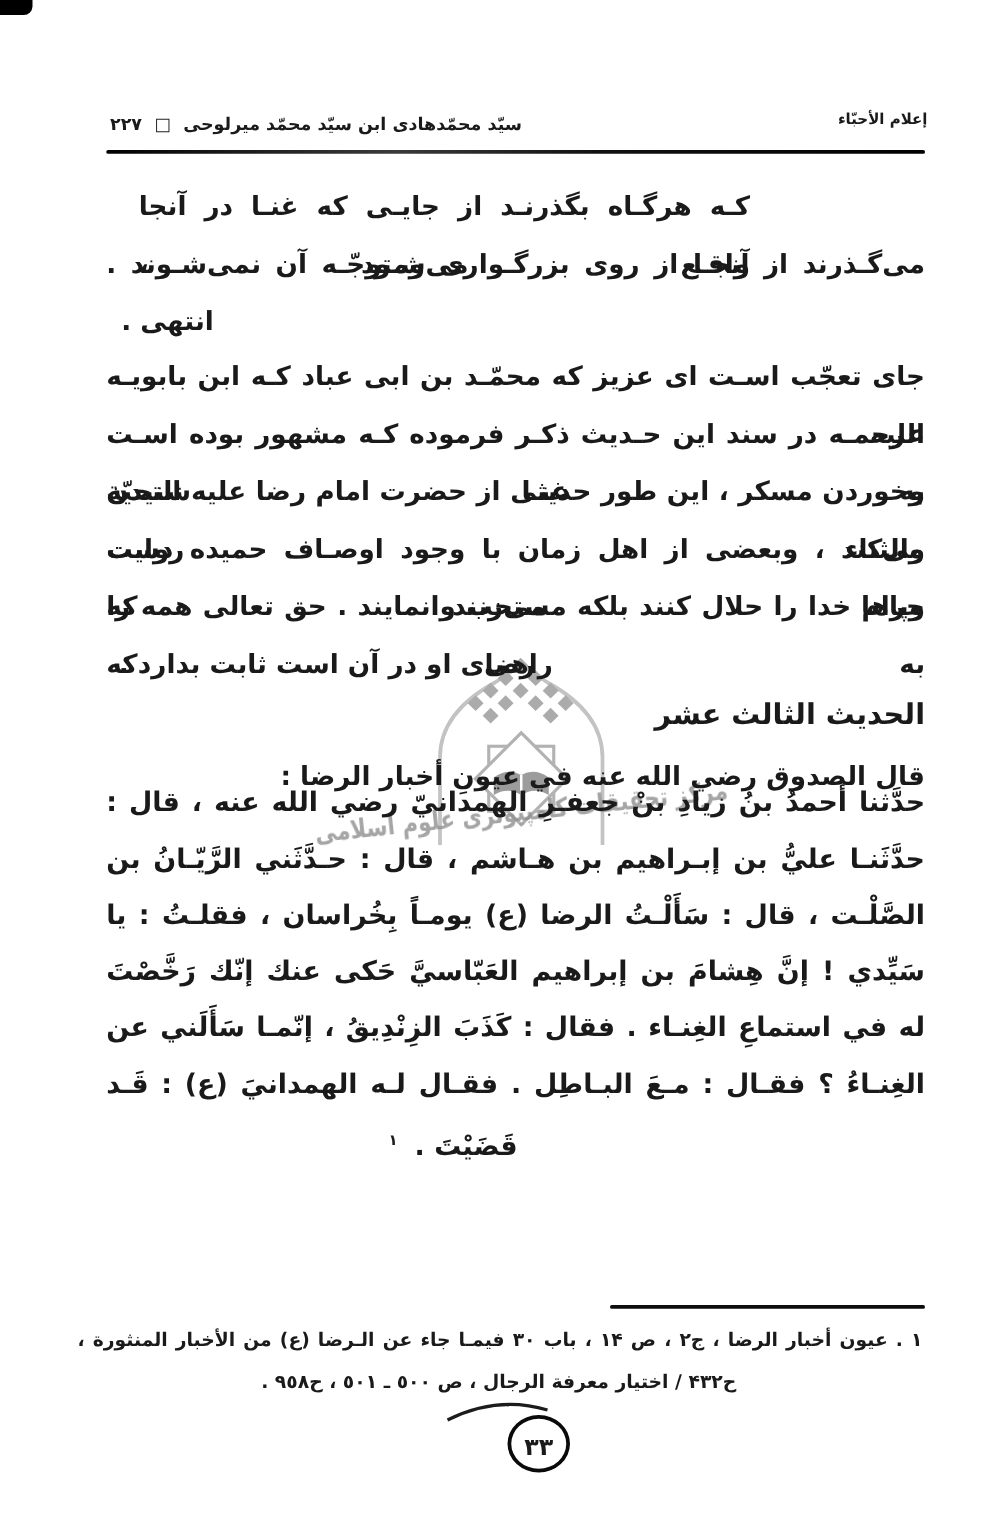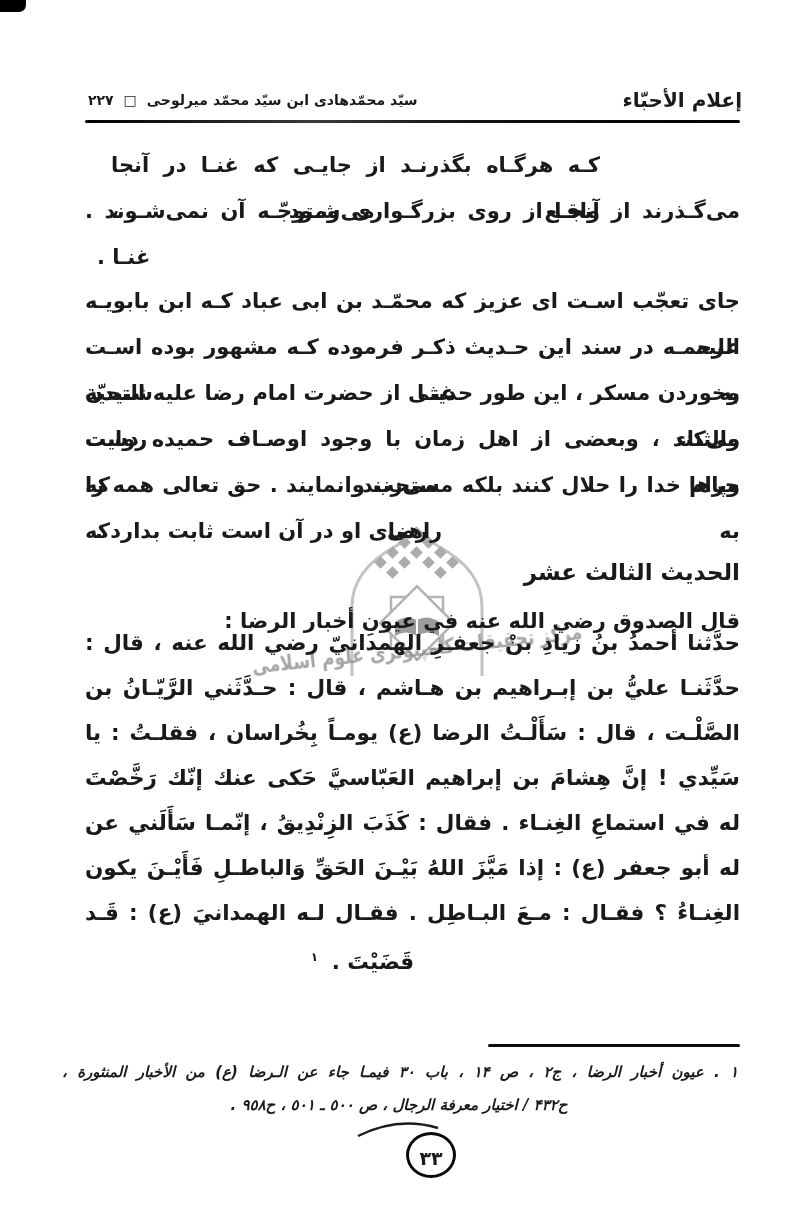--- a/index.html
+++ b/index.html
@@ -2,21 +2,21 @@
 <html lang="ar" dir="rtl"><head>
 <meta charset="utf-8">
 <style>
   html,body{margin:0;padding:0;}
   body{
     width:797px;height:1231px;background:#ffffff;position:relative;overflow:hidden;
     font-family:"DejaVu Sans",sans-serif;color:#1a1a1a;
   }
   .abs{position:absolute;}
   
-  .hdr-right{top:88px;right:55px;font-size:20px;font-weight:700;direction:rtl;z-index:2;}
+  .hdr-right{top:88px;right:55px;font-size:12px;font-weight:700;direction:rtl;z-index:2;}
   .hdr-left{top:92px;left:88px;font-size:14px;font-weight:700;direction:rtl;z-index:2;white-space:nowrap;}
   .hdr-left .sq{display:inline-block;margin:0 5px;font-weight:400;}
   .hdr-rule{top:120px;left:85px;width:655px;height:3px;border-radius:2px;
     background:linear-gradient(90deg,#000 0%,#3a3a3a 35%,#111 60%,#000 100%);z-index:2;}
   
   .col{left:85px;width:655px;direction:rtl;z-index:2;}
   .line{height:46px;line-height:46px;font-size:21px;font-weight:700;white-space:nowrap;overflow:visible;}
   .jl{white-space:normal;text-align:justify;text-align-last:justify;}
   .l-left{text-align:left;}
   .p1-first{margin-right:140px;margin-left:26px;}
@@ -90,51 +90,50 @@
 <div class="abs hdr-left">
   <span>سيّد محمّدهادى ابن سيّد محمّد ميرلوحى</span>
   <span class="sq">□</span>
   <span>٢٢٧</span>
 </div>
 <div class="abs hdr-rule"></div>
 
 <div class="abs col" style="top:142px;">
   <div class="line jl p1-first">كـه هرگـاه بگذرنـد از جايـى كه غنـا در آنجا واقـع مى‌شـود ،</div>
   <div class="line jl">مى‌گـذرند از آنجـا از روى بزرگـوارى ومتوجّـه آن نمى‌شـوند .</div>
-  <div class="line l-left p1-last">غنـا .</div>
+  <div class="line l-left p1-last">انتهى .</div>
 </div>
 
 <div class="abs col" style="top:278px;">
   <div class="line jl">جاى تعجّب اسـت اى عزيز كه محمّـد بن ابى عباد كـه ابن بابويـه عليه</div>
   <div class="line jl">الرحمـه در سند اين حـديث ذكـر فرموده كـه مشهور بوده اسـت به غنـا شنيدن</div>
   <div class="line jl">وخوردن مسكر ، اين طور حديثى از حضرت امام رضا عليه التحيّة والثناء روايت</div>
   <div class="line jl">مى‌كند ، وبعضى از اهل زمان با وجود اوصـاف حميده دست وپاها مى‌زنند كه</div>
   <div class="line jl">حرام خدا را حلال كنند بلكه مستحب وانمايند . حق تعالى همه را به راهى كه</div>
   <div class="line l-left p2-last">رضاى او در آن است ثابت بدارد .</div>
 </div>
 
 <div class="abs col sec-heading">الحديث الثالث عشر</div>
 <div class="abs col sec-intro">قال الصدوق رضي الله عنه في عيونِ أخبار الرضا :</div>
 
 <div class="abs col hadith" style="top:620px;">
   <div class="line jl">حدَّثنا أحمدُ بنُ زيادِ بنْ جعفـرِ الهمدانيّ رضي الله عنه ، قال :</div>
   <div class="line jl">حدَّثَنـا عليُّ بن إبـراهيم بن هـاشم ، قال : حـدَّثَني الرَّيّـانُ بن</div>
   <div class="line jl">الصَّلْـت ، قال : سَأَلْـتُ الرضا (ع) يومـاً بِخُراسان ، فقلـتُ : يا</div>
   <div class="line jl">سَيِّدي ! إنَّ هِشامَ بن إبراهيم العَبّاسيَّ حَكى عنك إنّك رَخَّصْتَ</div>
   <div class="line jl">له في استماعِ الغِنـاء . فقال : كَذَبَ الزِنْدِيقُ ، إنّمـا سَأَلَني عن</div>
-  <div class="line jl">له أبو جعفر (ع) : إذا مَيَّزَ اللهُ بَيْـنَ الحَقِّ وَالباطـلِ فَأَيْـنَ يكون</div>
   <div class="line jl">الغِنـاءُ ؟ فقـال : مـعَ البـاطِل . فقـال لـه الهمدانيَ (ع) : قَـد</div>
   <div class="line h-last">
     <span>قَضَيْتَ .</span>
     <span class="fn-sup">١</span>
   </div>
 </div>
 
 <div class="abs fn-rule"></div>
-<div class="abs fn" style="top:1056px;font-style:italic;">
+<div class="abs fn" style="top:1056px;">
   <div class="fline f1">١ . عيون أخبار الرضا ، ج٢ ، ص ١۴ ، باب ٣٠ فيمـا جاء عن الـرضا (ع) من الأخبار المنثورة ،</div>
   <div class="fline f2">ح۴٣٢ / اختيار معرفة الرجال ، ص ٥٠٠ ـ ٥٠١ ، ح٩٥٨ .</div>
 </div>
 
 <svg class="abs arc" width="84" height="26">
   <path d="M2,22 Q42,2 82,14" fill="none" stroke="#1c1c1c" stroke-width="2.5"></path>
 </svg>
 <div class="abs page-circle">٣٣</div>
 
 </body></html>

